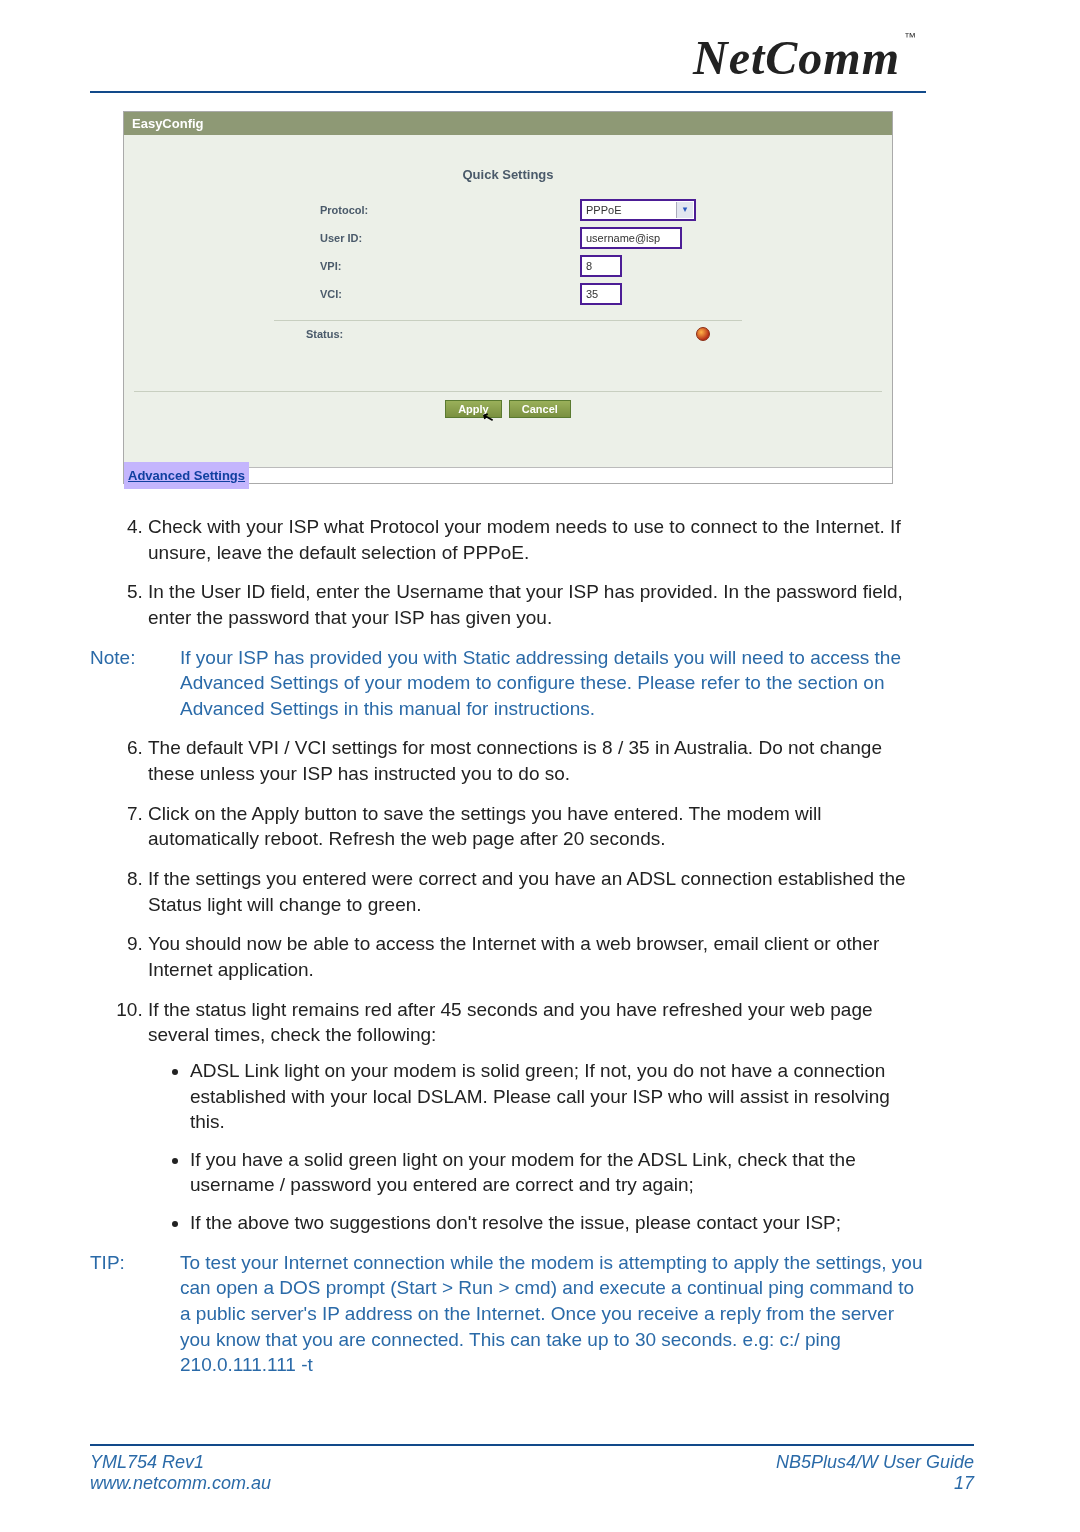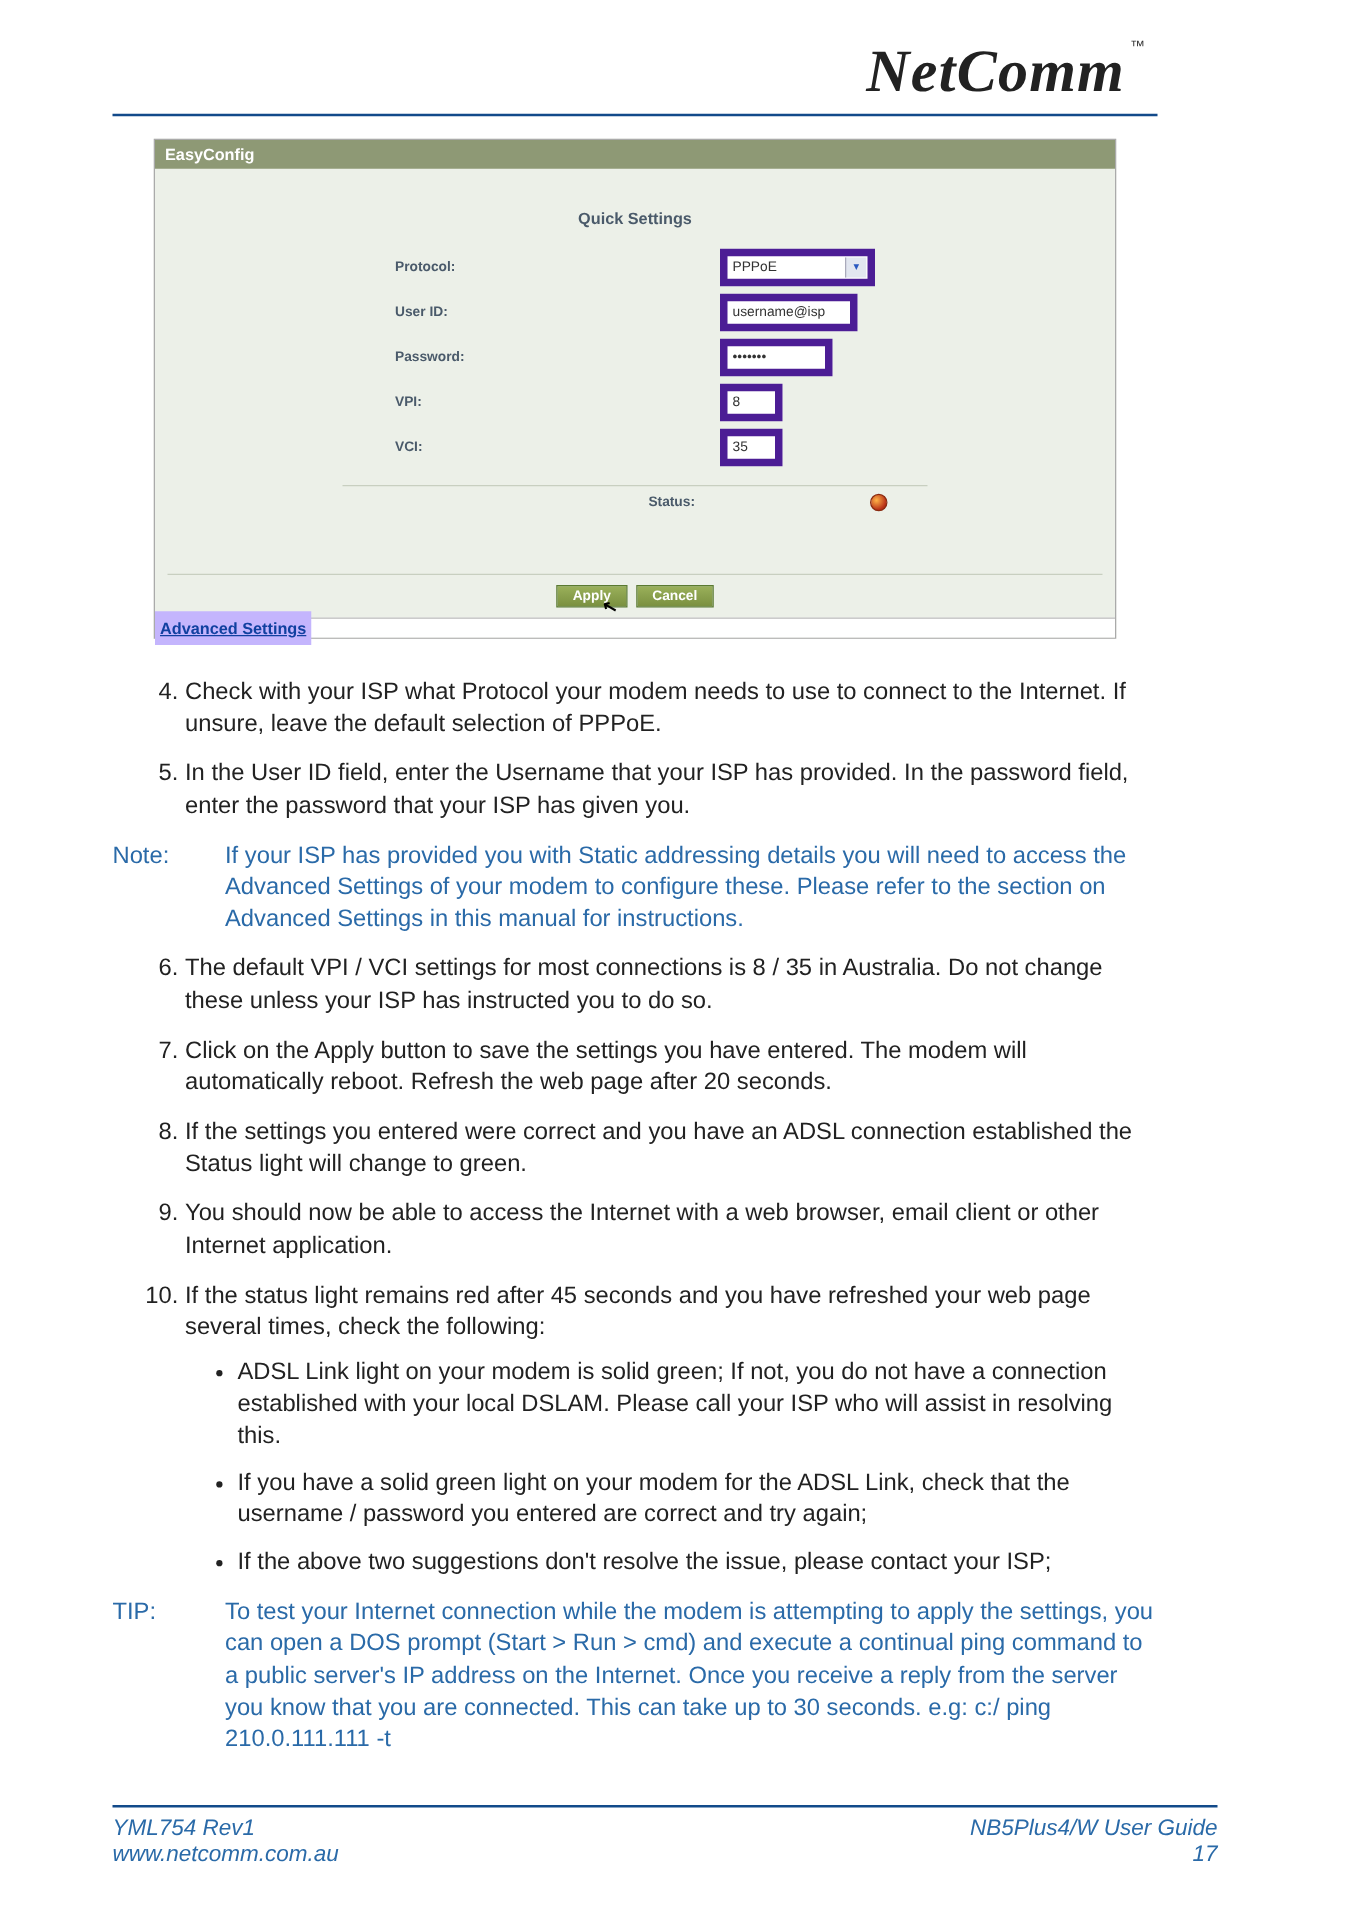--- a/index.html
+++ b/index.html
@@ -81,21 +81,21 @@
   }
   .form-label {
     text-align: left;
     font-weight: bold;
     color: #4a5a6a;
     font-size: 11px;
     width: 250px;
   }
   .input-box {
     background: #fff;
-    border: 6px solid #4c1d95;
+    border: 2px solid #4c1d95;
     display: inline-block;
     height: 18px;
     line-height: 18px;
     padding: 0 4px;
     font-size: 11px;
     color: #333;
     vertical-align: middle;
   }
   .select-box {
     position: relative;
@@ -123,21 +123,20 @@
     display: flex;
     align-items: center;
     justify-content: center;
     margin-top: 6px;
   }
   .status-label {
     font-weight: bold;
     color: #4a5a6a;
     font-size: 11px;
     width: 250px;
-    text-align: right;
     padding-right: 10px;
   }
   .status-light {
     width: 12px;
     height: 12px;
     border-radius: 50%;
     background: radial-gradient(circle at 35% 35%, #ffb347, #b83018 70%);
     border: 1px solid #8a2a10;
     display: inline-block;
     margin-left: 130px;
@@ -257,24 +256,20 @@
             <td>
               <span class="input-box select-box">
                 <span>PPPoE</span>
                 <span class="select-arrow">▾</span>
               </span>
             </td>
           </tr>
           <tr>
             <td class="form-label">User ID:</td>
             <td><span class="input-box" style="min-width:90px"><span>username@isp</span></span></td>
-          </tr>
-          <tr>
-            <td class="form-label">Password:</td>
-            <td><span class="input-box" style="min-width:70px"><span>•••••••</span></span></td>
           </tr>
           <tr>
             <td class="form-label">VPI:</td>
             <td><span class="input-box" style="min-width:30px"><span>8</span></span></td>
           </tr>
           <tr>
             <td class="form-label">VCI:</td>
             <td><span class="input-box" style="min-width:30px"><span>35</span></span></td>
           </tr>
         </tbody>

